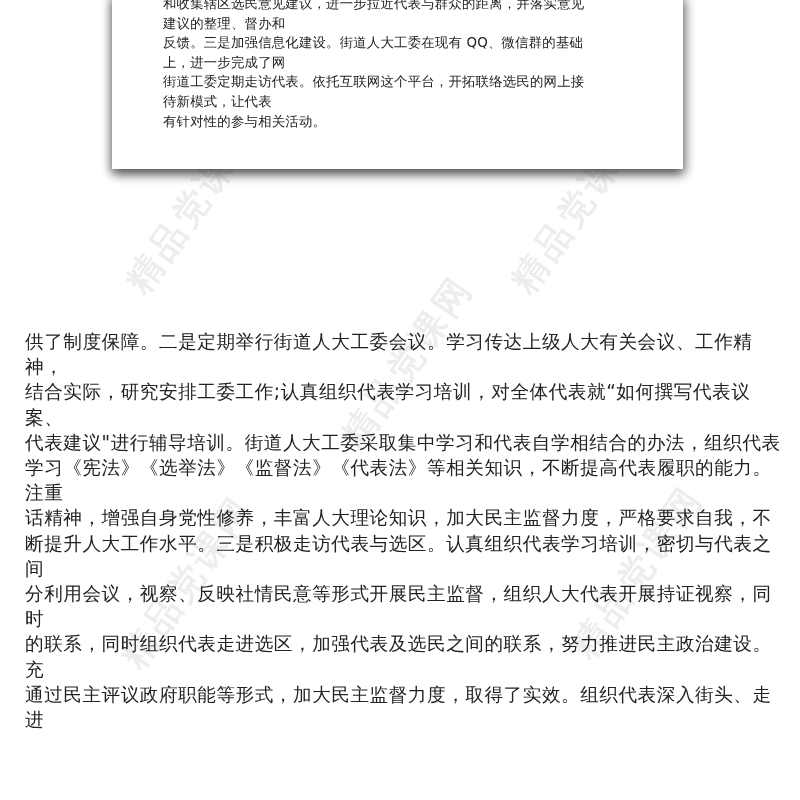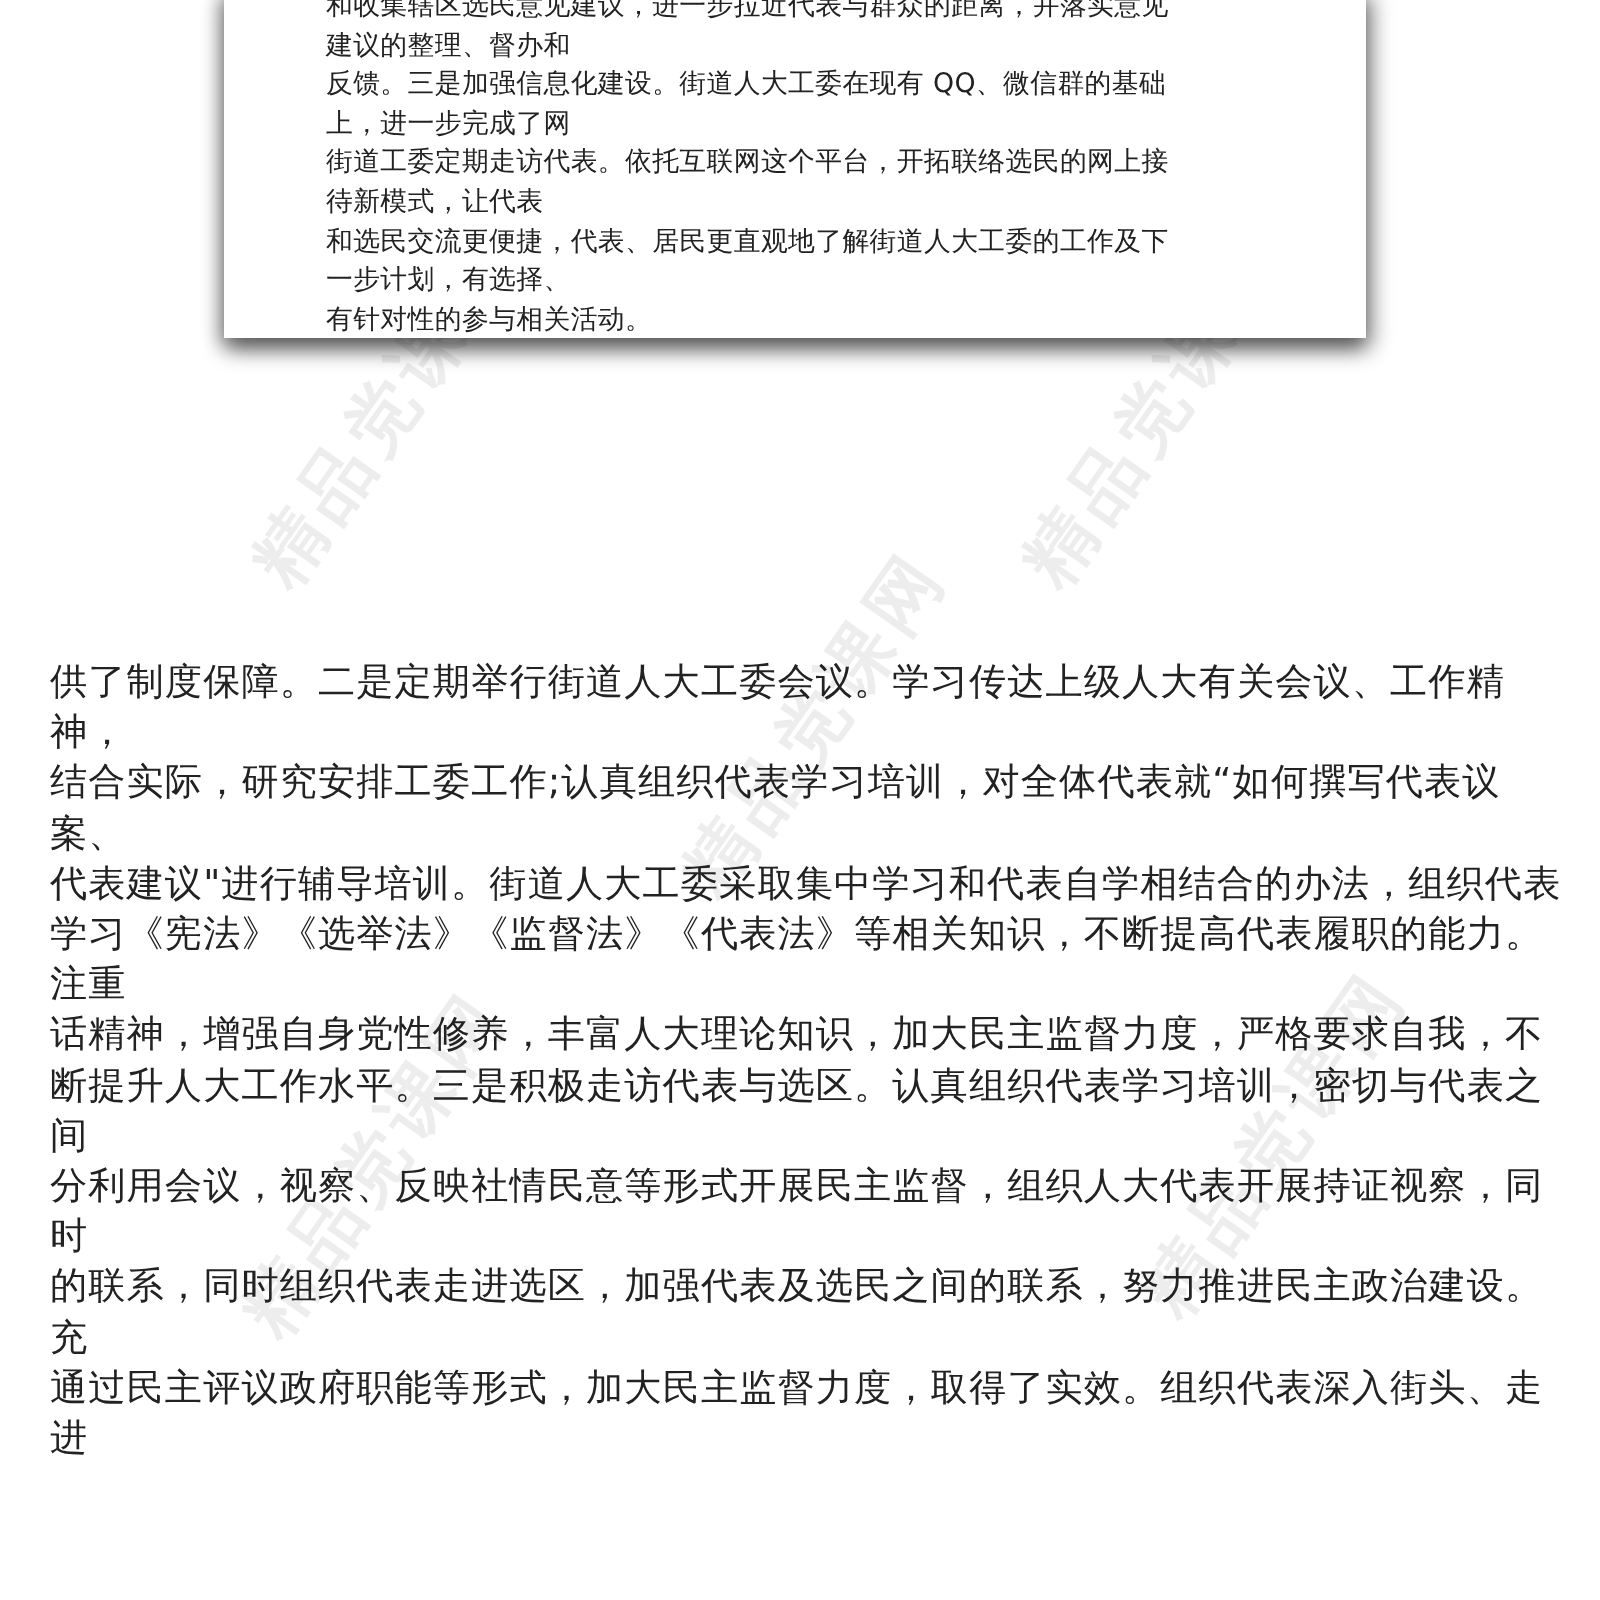--- a/index.html
+++ b/index.html
@@ -41,21 +41,20 @@
 <div class="watermark" style="left:330px;top:430px;">精品党课网</div>
 <div class="watermark" style="left:500px;top:275px;">精品党课网</div>
 <div class="watermark" style="left:110px;top:650px;">精品党课网</div>
 <div class="watermark" style="left:560px;top:640px;">精品党课网</div>
 
 <div class="page-card">
   <div class="inner">
     <p>和收集辖区选民意见建议，进一步拉近代表与群众的距离，并落实意见建议的整理、督办和</p>
     <p>反馈。三是加强信息化建设。街道人大工委在现有 QQ、微信群的基础上，进一步完成了网</p>
     <p>街道工委定期走访代表。依托互联网这个平台，开拓联络选民的网上接待新模式，让代表</p>
-    <p>和选民交流更便捷，代表、居民更直观地了解街道人大工委的工作及下一步计划，有选择、</p>
     <p>有针对性的参与相关活动。</p>
 
   </div>
 </div>
 
 <div class="main-text">
   <p>供了制度保障。二是定期举行街道人大工委会议。学习传达上级人大有关会议、工作精神，</p>
   <p>结合实际，研究安排工委工作;认真组织代表学习培训，对全体代表就“如何撰写代表议案、</p>
   <p>代表建议"进行辅导培训。街道人大工委采取集中学习和代表自学相结合的办法，组织代表</p>
   <p>学习《宪法》《选举法》《监督法》《代表法》等相关知识，不断提高代表履职的能力。注重</p>

